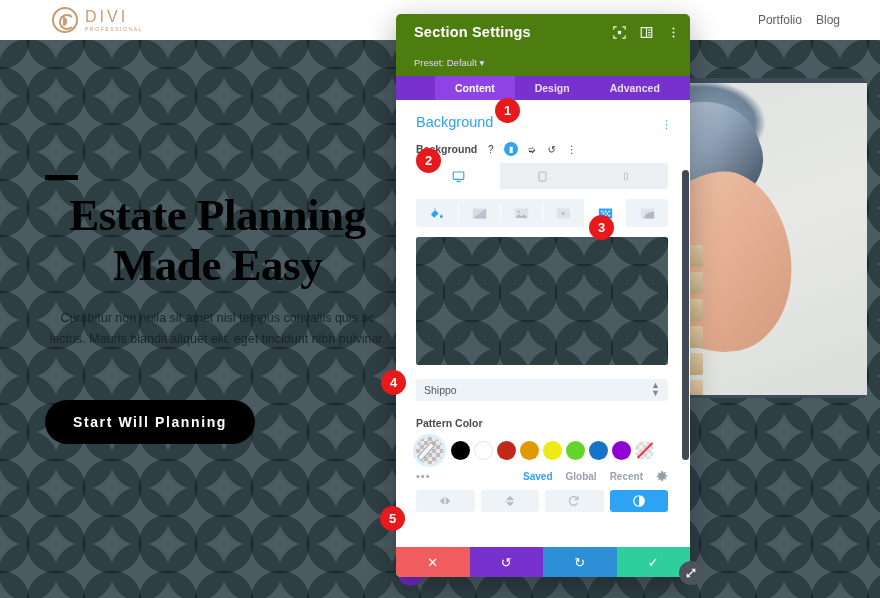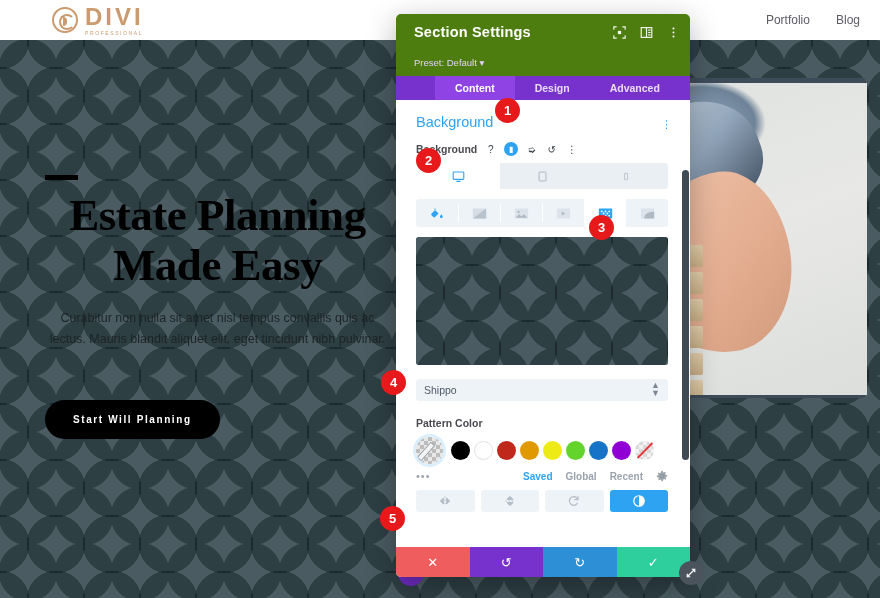--- a/index.html
+++ b/index.html
@@ -28,27 +28,27 @@
     width: 12px; height: 12px; border-radius: 50%;
     border: 2.5px solid #cb9a6e; border-right-color: transparent;
   }
   .logo-mark::after {
     content: ""; position: absolute; left: 9px; top: 8px;
     width: 4px; height: 9px; border-radius: 0 4px 4px 0;
     background: #cb9a6e;
   }
   .logo-text { line-height: 1; }
   .logo-main {
-    font-size: 24px; font-weight: bold; letter-spacing: 3px; color: #cb9a6e;
+    font-size: 16px; font-weight: normal; letter-spacing: 3px; color: #cb9a6e;
     font-family: "Liberation Sans", sans-serif;
   }
   .logo-sub {
     font-size: 5px; letter-spacing: 1.6px; color: #cb9a6e; margin-top: 2px;
   }
-  #nav { margin-left: auto; margin-right: 20px; display: flex; gap: 26px; }
+  #nav { margin-left: auto; margin-right: 40px; display: flex; gap: 14px; }
   #nav span { font-size: 12px; color: #5c5c66; }
 
   #hero {
     position: absolute; top: 40px; left: 0; right: 0; bottom: 0;
     background-color: #76848a;
     overflow: hidden;
   }
   
   .shippo {
     position: absolute; inset: 0;
@@ -111,21 +111,21 @@
     font-size: 45px; line-height: 1.12; font-weight: bold;
     color: #000; text-align: center; letter-spacing: -0.5px;
   }
   #hero-sub {
     position: absolute; left: 45px; top: 268px; width: 345px;
     text-align: center; font-size: 12.5px; line-height: 1.65; color: #1c2326;
   }
   #hero-btn {
     position: absolute; left: 45px; top: 360px;
     background: #000; color: #fff; border-radius: 22px;
-    padding: 14px 28px; font-size: 10px; font-weight: bold; letter-spacing: 1.6px;
+    padding: 14px 28px; font-size: 14px; font-weight: bold; letter-spacing: 1.6px;
     border: none; cursor: pointer;
   }
 
   
   #modal {
     position: absolute; left: 396px; top: 14px; width: 294px; height: 563px;
     background: #fff; border-radius: 5px; z-index: 20;
     box-shadow: 0 8px 30px rgba(0,0,0,.3);
     display: flex; flex-direction: column; overflow: visible;
   }

